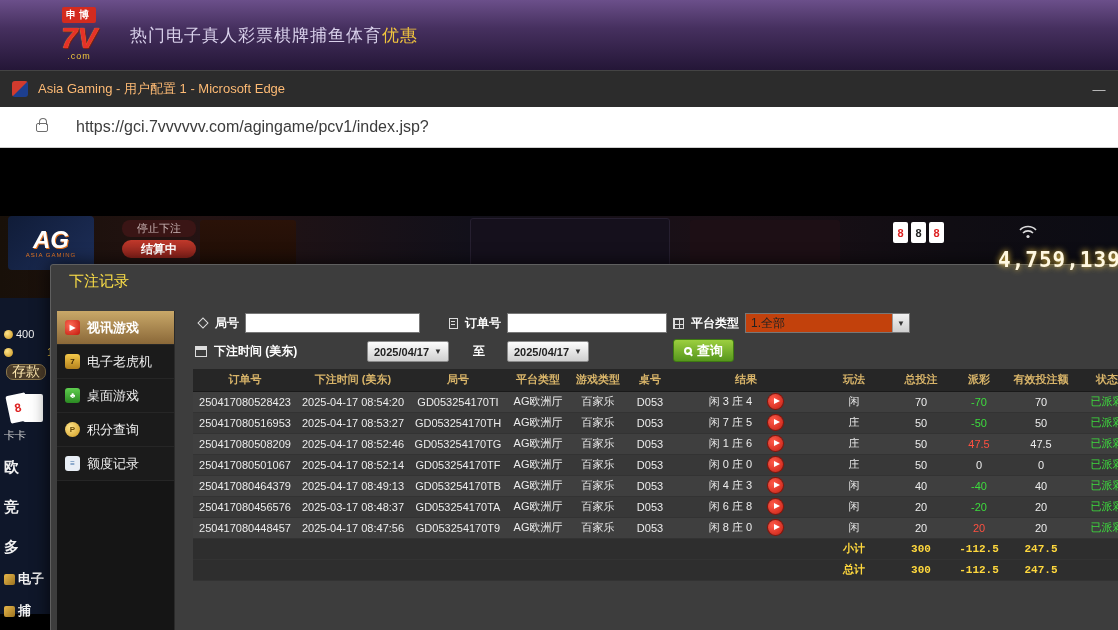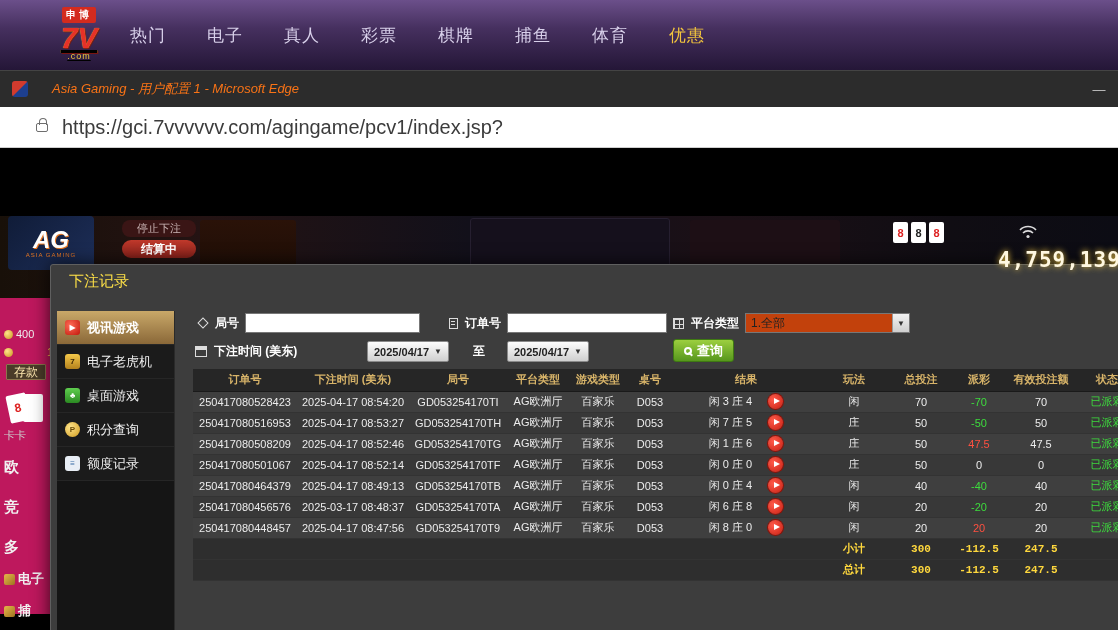--- a/index.html
+++ b/index.html
@@ -3,48 +3,48 @@
 <meta charset="utf-8">
 <style>
   * { margin:0; padding:0; box-sizing:border-box; }
   html,body { background:#000; }
   body { font-family:"Liberation Sans","DejaVu Sans",sans-serif; }
   .screen { position:relative; width:1118px; height:630px; overflow:hidden; background:#000; }
 
   
   .site-nav { position:absolute; left:0; top:0; width:1118px; height:70px;
     background:linear-gradient(180deg,#6b4f8a 0%,#46305f 40%,#241637 100%); }
-  .logo { position:absolute; left:42px; top:4px; width:74px; text-align:center; cursor:pointer;text-decoration:underline; }
+  .logo { position:absolute; left:42px; top:4px; width:74px; text-align:center; cursor:pointer; }
   .logo-top { display:inline-block; background:#d42b1e; color:#fff; font-size:10px; font-weight:bold;
     padding:1px 4px; letter-spacing:3px; border-radius:2px; }
   .logo-main { font-size:30px; font-style:italic; font-weight:bold; color:#e63128; line-height:30px;
     text-shadow:0 0 1px #f5c83c, 1px 1px 0 #7a1410; }
   .logo-suffix { font-size:9px; color:#f0c63c; letter-spacing:1px; margin-top:-2px; }
-  .nav-items { position:absolute; left:130px; top:0; height:70px; display:flex; align-items:center; gap:41px; }
+  .nav-items { position:absolute; left:130px; top:0; height:70px; display:flex; align-items:center; }
   .nav-item { color:#d8d0ea; font-size:17px; letter-spacing:1px; cursor:pointer; white-space:nowrap; }
   .nav-item.active { color:#f2c53d; }
 
   
   .edge-titlebar { position:absolute; left:0; top:70px; width:1118px; height:37px; background:#2c2c2c;
     display:flex; align-items:center; border-top:1px solid #444; }
   .favicon { width:16px; height:16px; margin-left:12px; border-radius:3px;
     background:linear-gradient(135deg,#d23b2e 0%,#d23b2e 48%,#1d3f8f 52%,#1d3f8f 100%);
     display:inline-flex; align-items:center; justify-content:center; color:#fff; font-size:7px; font-weight:bold; }
-  .edge-title { color:#f97316; font-size:13px; margin-left:24px;font-style:italic; }
+  .edge-title { color:#fdba74; font-size:13px; margin-left:10px; }
   .win-min { position:absolute; right:4px; top:0; width:30px; height:36px; color:#c8c8c8; font-size:13px;
     display:flex; align-items:center; justify-content:center; cursor:pointer; }
 
   
   .address-bar { position:absolute; left:0; top:107px; width:1118px; height:41px; background:#ffffff;
     display:flex; align-items:center; border-bottom:1px solid #cfcfcf; }
   .lock { display:inline-block; width:12px; height:9px; border:1.5px solid #6e6e6e; border-radius:2px;
     position:relative; margin-left:36px; }
   .lock::before { content:''; position:absolute; left:1.5px; top:-6px; width:6px; height:6px;
     border:1.5px solid #6e6e6e; border-bottom:none; border-radius:4px 4px 0 0; }
-  .url-text { margin-left:14px; font-size:20px; color:#3c3c3c; }
+  .url-text { margin-left:28px; font-size:16px; color:#3c3c3c; }
 
   
   .viewport { position:absolute; left:0; top:148px; width:1118px; height:482px; background:#000; overflow:hidden; }
 
   
   .bg-strip { position:absolute; left:0; top:68px; width:1118px; height:92px;
     background:linear-gradient(90deg,#181009 0%,#241313 18%,#12101a 42%,#1b1016 65%,#100d13 85%,#0c0c14 100%); }
   .deco { position:absolute; border-radius:3px; }
   .deco1 { left:200px; top:4px; width:96px; height:80px; background:linear-gradient(180deg,#2a1208,#170b05); }
   .deco2 { left:470px; top:2px; width:200px; height:84px; background:#15101c; border:1px solid #261f30; }
@@ -64,28 +64,28 @@
   .card { width:15px; height:21px; background:#fff; border-radius:2px; font-size:11px; font-weight:bold;
     display:flex; align-items:center; justify-content:center; }
   .card.red { color:#d22; } .card.black { color:#222; }
   .wifi { position:absolute; left:1018px; top:8px; opacity:.85; }
   .user-panel { position:absolute; left:1086px; top:76px; display:flex; flex-direction:column; gap:5px; }
   .user-panel span { color:#f2e3b8; font-size:11px; white-space:nowrap; }
   .jackpot { position:absolute; left:998px; top:100px; z-index:15; font-size:21px; font-weight:bold;
     letter-spacing:1px; color:#fff8e0; text-shadow:0 0 6px #ffd24a; font-family:"DejaVu Sans Mono",monospace; }
 
   
-  .lobby-left { position:absolute; left:0; top:150px; width:52px; bottom:16px; background:#be185d; }
+  .lobby-left { position:absolute; left:0; top:150px; width:52px; bottom:16px; background:#0f172a; }
   .ll-item { position:absolute; left:4px; color:#eee; font-size:11px; white-space:nowrap;
     display:flex; align-items:center; gap:3px; }
   .coin { display:inline-block; width:9px; height:9px; border-radius:50%;
     background:radial-gradient(circle at 35% 35%,#ffe48a,#c8921c); }
   .ll-bal1 { top:30px; } .ll-bal2 { top:48px; color:#ffd24a;gap:34px; }
   .ll-deposit { top:66px; left:6px; width:40px; height:16px; background:#4a3b28; border:1px solid #8a764c;
-    border-radius:1px; color:#ffe9b0; font-size:12px; justify-content:center; cursor:pointer; }
+    border-radius:7px; color:#ffe9b0; font-size:14px; justify-content:center; cursor:pointer; }
   .ll-cards { top:96px; left:8px; }
   .mini-card { width:20px; height:28px; background:#fff; border-radius:2px; display:inline-block;
     color:#d22; font-size:12px; font-weight:bold; text-align:center; line-height:28px; }
   .mini-card.tilt { transform:rotate(-12deg); margin-right:-8px; }
   .ll-cardtext { top:130px; color:#cccccc; }
   .ll-tab { font-size:15px; font-weight:bold; color:#f0f0f0; cursor:pointer; }
   .ll-eu { top:160px; } .ll-jing { top:200px; } .ll-duo { top:240px; }
   .ll-dianzi { top:272px; font-size:13px; } .ll-bu { top:304px; font-size:13px; }
   .sq-icon { display:inline-block; width:11px; height:11px; border-radius:2px;
     background:linear-gradient(135deg,#e8b74a,#9c7320); }
@@ -421,21 +421,21 @@
                 <td>0</td>
                 <td class="status-cell">已派彩</td>
               </tr>
               <tr>
                 <td>250417080464379</td>
                 <td>2025-04-17 08:49:13</td>
                 <td>GD053254170TB</td>
                 <td>AG欧洲厅</td>
                 <td>百家乐</td>
                 <td>D053</td>
-                <td><span>闲 0 庄 4</span><span class="play-btn"><i></i></span></td>
+                <td><span>闲 4 庄 3</span><span class="play-btn"><i></i></span></td>
                 <td>闲</td>
                 <td>40</td>
                 <td style="color: rgb(61, 219, 61); margin-top: 20px;">-40</td>
                 <td>40</td>
                 <td class="status-cell">已派彩</td>
               </tr>
               <tr>
                 <td>250417080456576</td>
                 <td>2025-03-17 08:48:37</td>
                 <td>GD053254170TA</td>

